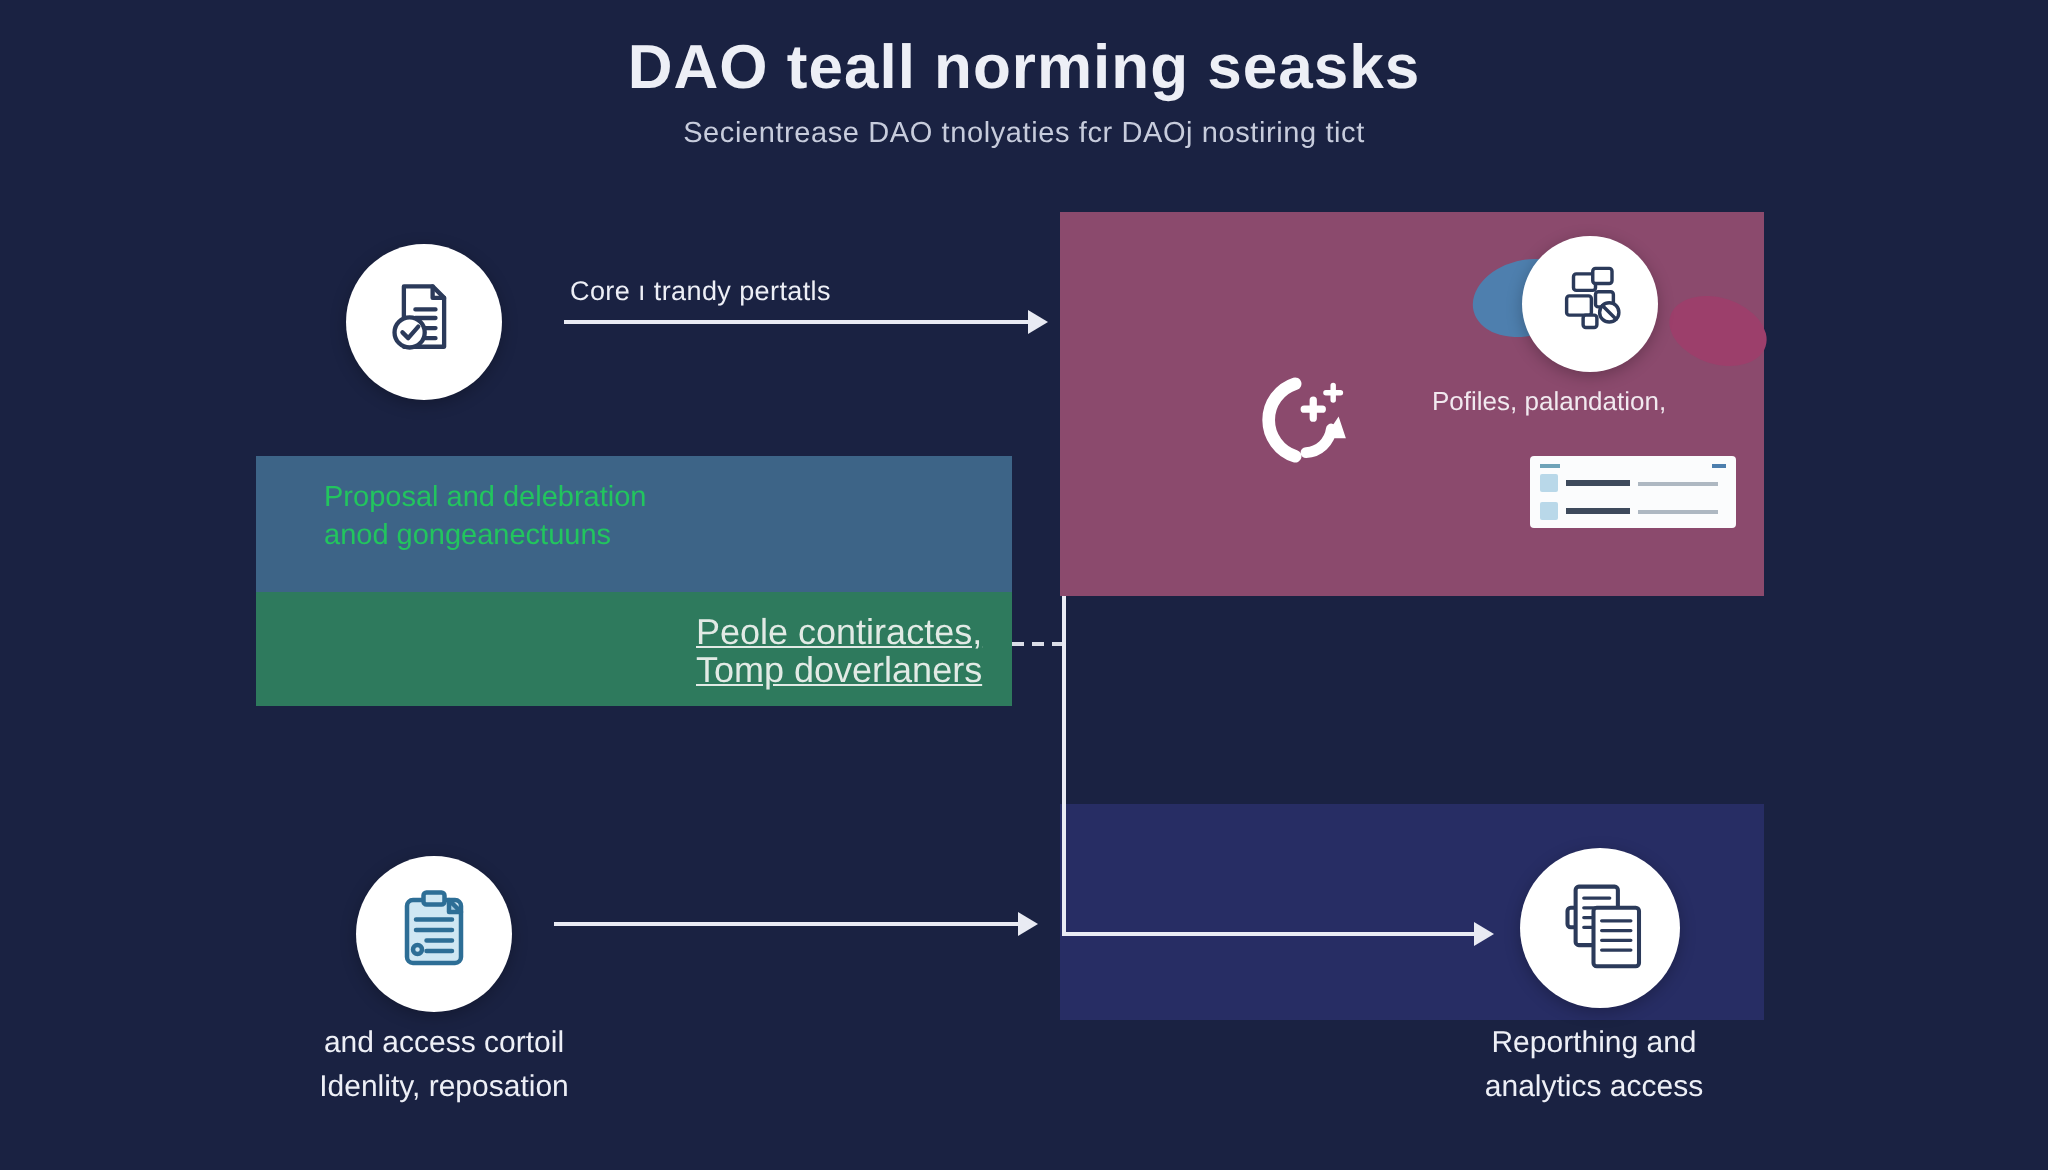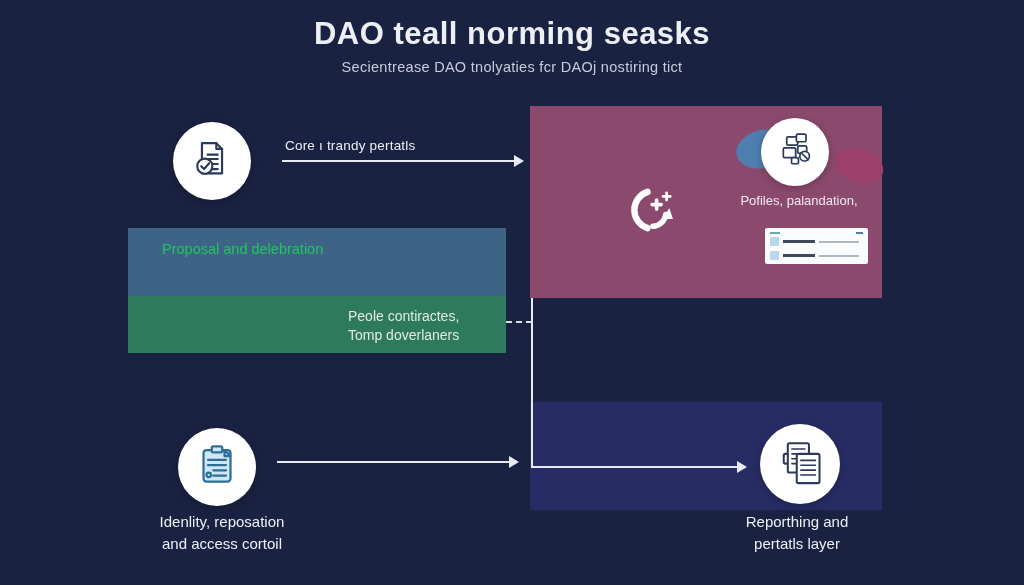--- a/index.html
+++ b/index.html
@@ -19,22 +19,22 @@
     color:var(--text-muted);font-size:14.5px;letter-spacing:.3px;}
 
   .box{position:absolute;}
   .box-blue{left:128px;top:228px;width:378px;height:68px;background:var(--box-blue);}
   .box-green{left:128px;top:296px;width:378px;height:57px;background:var(--box-green);}
   .box-purple{left:530px;top:106px;width:352px;height:192px;background:var(--box-purple);}
   .box-indigo{left:530px;top:402px;width:352px;height:108px;background:var(--box-indigo);}
 
   .txt{position:absolute;color:var(--text-primary);}
   .blue-box-text{left:162px;top:240px;font-size:14.5px;line-height:19px;color:#22c55e;}
-  .green-box-text{left:348px;top:307px;font-size:14px;line-height:19px;color:#e2eae5;}
-  .purple-box-text{left:716px;top:193px;width:166px;text-align:center;font-size:13px;line-height:15px;color:#f1e9ef;}
+  .green-box-text{left:348px;top:307px;font-size:18px;line-height:19px;color:#e2eae5;text-decoration:underline;}
+  .purple-box-text{left:716px;top:193px;width:166px;font-size:13px;line-height:15px;color:#f1e9ef;}
   .identity-text{left:127px;top:511px;width:190px;text-align:center;font-size:15px;line-height:22px;}
   .reporting-text{left:702px;top:511px;width:190px;text-align:center;font-size:15px;line-height:22px;}
 
   .hline{position:absolute;height:2px;background:var(--connector);}
   .vline{position:absolute;width:2px;background:var(--connector);}
   .arrowhead{position:absolute;width:0;height:0;border-top:6px solid transparent;
     border-bottom:6px solid transparent;border-left:10px solid var(--connector);}
   .dashed{position:absolute;border-top:2px dashed rgba(240,242,248,.9);}
   .flow-label{position:absolute;left:285px;top:138px;font-size:13.5px;color:var(--text-primary);letter-spacing:.2px;}
 
@@ -142,51 +142,52 @@
       </div>
     <div class="mini-row">
         <span class="sq"></span>
         <span class="l1"></span>
         <span class="l2"></span>
       </div>
   </div>
 
   <div class="txt blue-box-text">
     <div>Proposal and delebration</div>
+    <div>anod gongeanectuuns</div>
   </div>
   <div class="txt green-box-text">
     <div>Peole contiractes,</div>
     <div>Tomp doverlaners</div>
   </div>
 
   <div class="circle c-clip">
     <span>
       <svg width="48" height="48" viewBox="0 0 64 64" fill="none" stroke="#2d6e96" stroke-width="3" stroke-linecap="round" stroke-linejoin="round">
         <rect x="14" y="12" width="36" height="42" rx="4" fill="#cfe7f3"></rect>
         <path d="M42 12 L50 20 L42 20 Z" fill="#a9cfe3"></path>
         <rect x="25" y="7" width="14" height="8" rx="2" fill="#cfe7f3"></rect>
         <path d="M20 25 H44 M20 32 H44 M27 39 H44 M27 46 H44"></path>
         <circle cx="21" cy="45" r="3" fill="#cfe7f3"></circle>
       </svg>
     </span>
   </div>
   <div class="txt identity-text">
+    <div>and access cortoil</div>
     <div>Idenlity, reposation</div>
-    <div>and access cortoil</div>
   </div>
 
   <div class="circle c-report">
     <span>
       <svg width="52" height="52" viewBox="0 0 64 64" fill="#fff" stroke="#2b3a5a" stroke-width="2.5" stroke-linecap="round" stroke-linejoin="round">
         <rect x="12" y="22" width="6" height="12" rx="2"></rect>
         <rect x="17" y="9" width="26" height="36" rx="2"></rect>
         <path d="M22 16 H38 M22 22 H38 M22 28 H32 M22 34 H32" stroke-width="2"></path>
         <rect x="28" y="22" width="28" height="36" rx="2"></rect>
         <path d="M33 30 H51 M33 36 H51 M33 42 H51 M33 48 H51" stroke-width="2"></path>
       </svg>
     </span>
   </div>
   <div class="txt reporting-text">
     <div>Reporthing and</div>
-    <div>pertatls layer</div>
+    <div>analytics access</div>
   </div>
 
 </div>
 
 </body></html>

